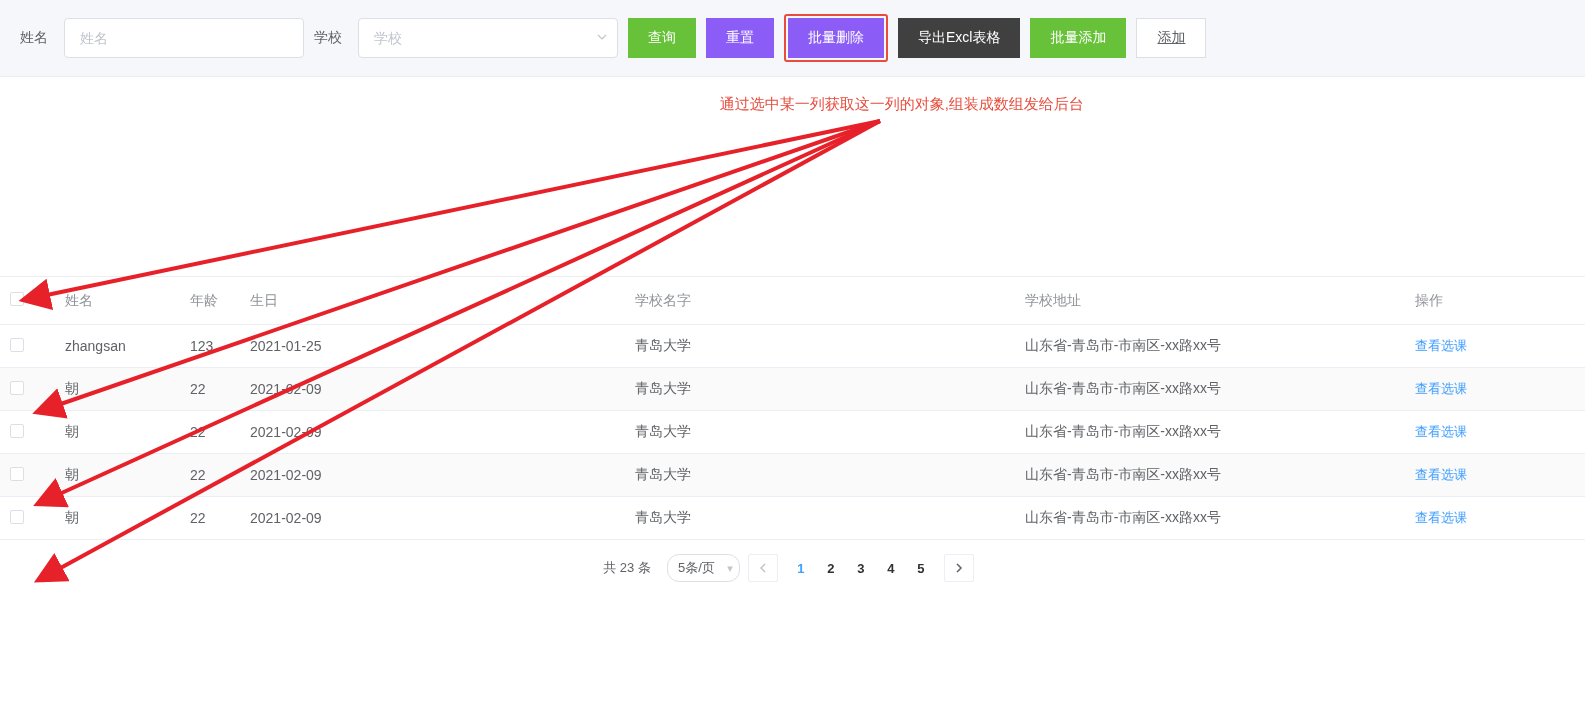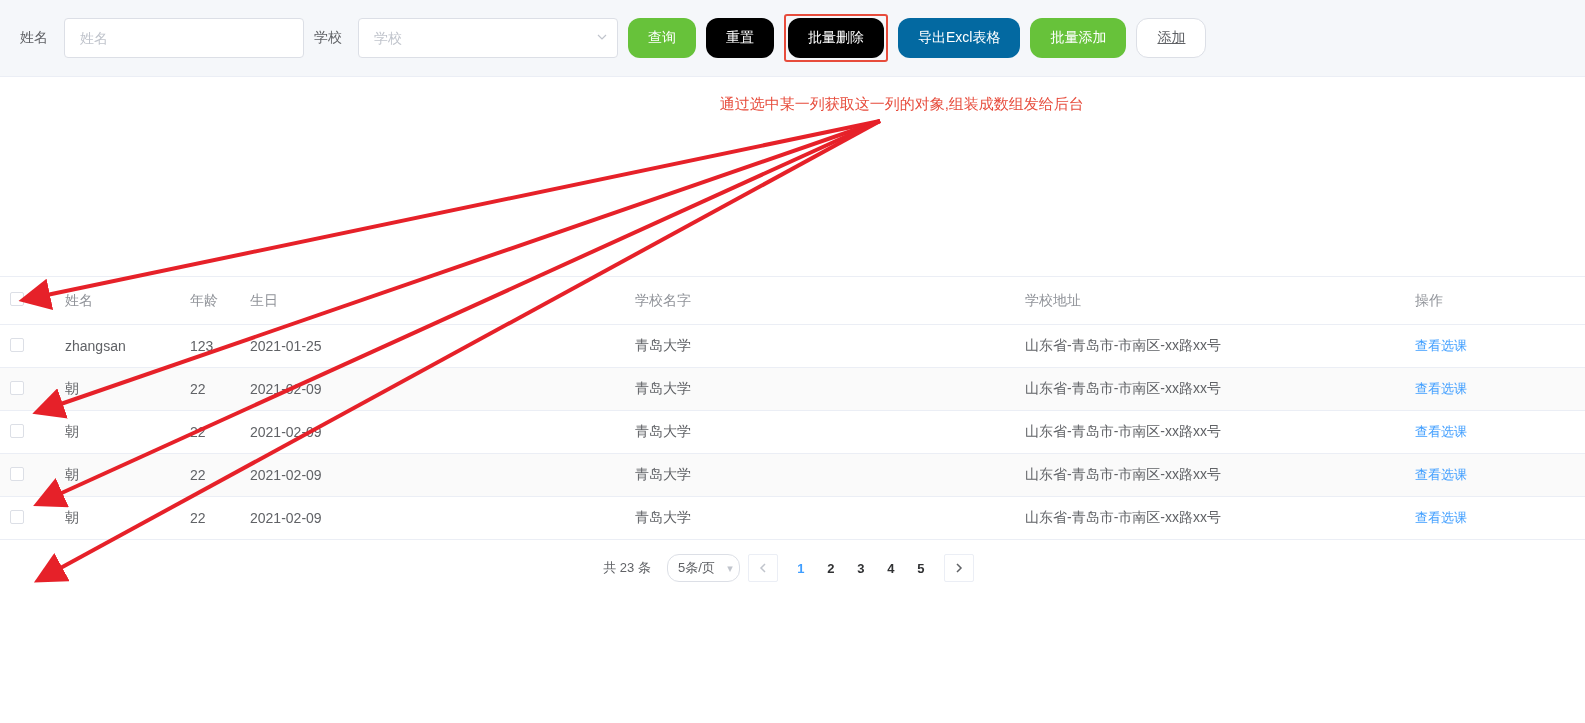--- a/index.html
+++ b/index.html
@@ -31,31 +31,31 @@
       position: absolute;
       right: 10px;
       top: 50%;
       transform: translateY(-50%);
       pointer-events: none;
       color: #c0c4cc;
     }
     .btn {
       height: 40px;
       padding: 0 20px;
-      border-radius: 12px;
+      border-radius: 0;
       border: none;
       font-size: 14px;
       cursor: pointer;
       display: inline-flex;
       align-items: center;
       justify-content: center;
     }
     .btn-success { background: #67c23a; color: #fff; }
-    .btn-danger  { background: #000000; color: #fff; }
-    .btn-info    { background: #0369a1; color: #fff; }
+    .btn-danger  { background: #8b5cf6; color: #fff; }
+    .btn-info    { background: #404040; color: #fff; }
     .btn-default { background: #fff; color: #606266; border: 1px solid #dcdfe6; text-decoration: underline; }
     .btn-highlight-box { border: 2px solid #e74c3c; padding: 2px; border-radius: 3px; display: inline-flex; }
     
     .annotation-zone {
       position: relative;
       height: 200px;
       background: #fff;
       border-top: 1px solid #ebeef5;
     }
     .annotation-text {

